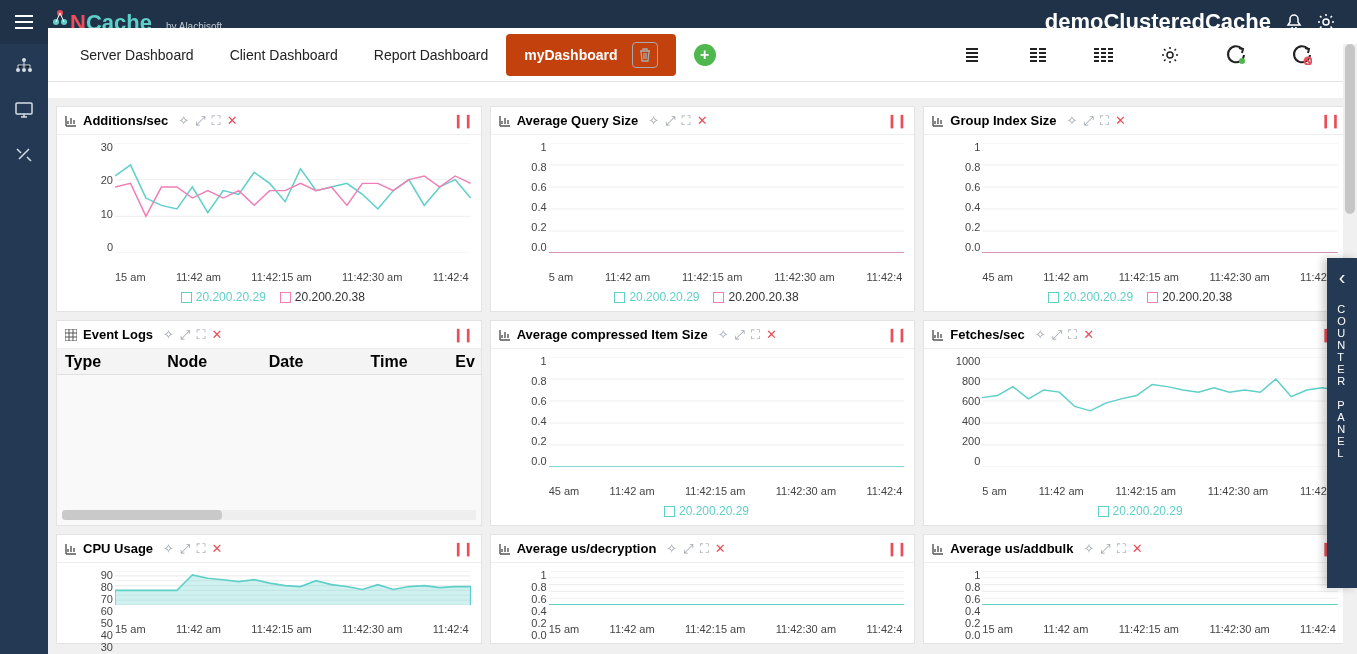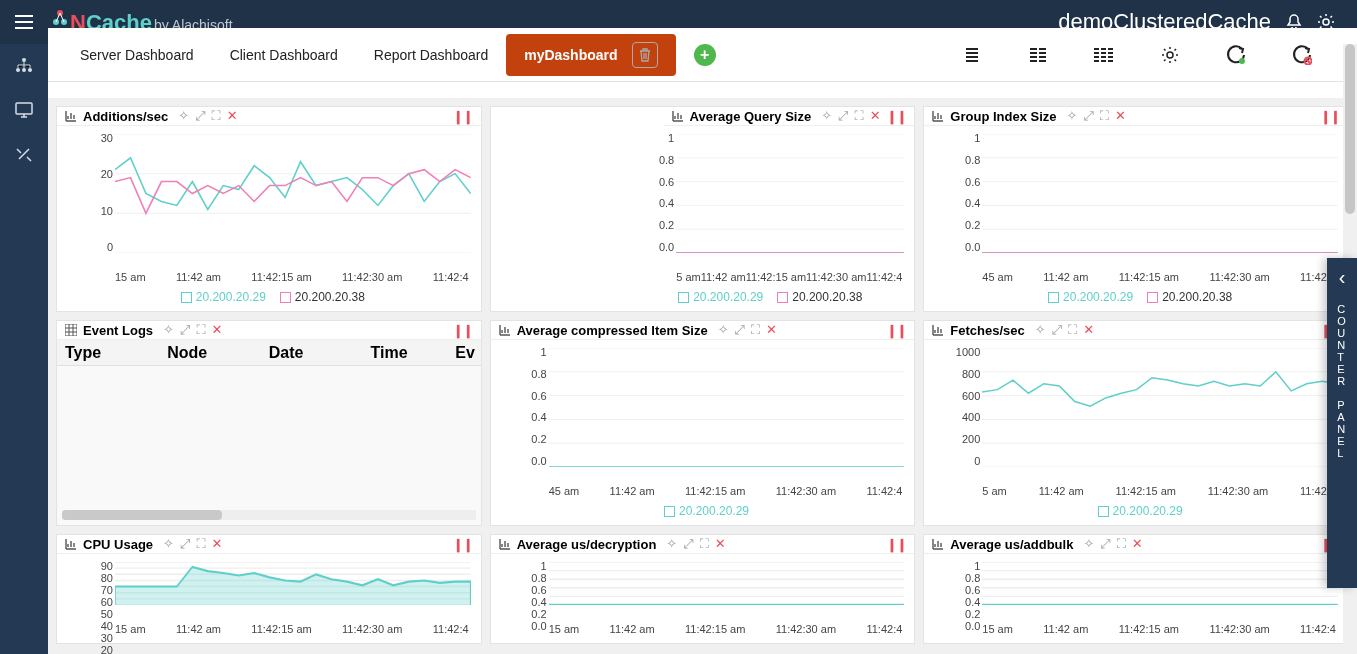--- a/index.html
+++ b/index.html
@@ -5,39 +5,39 @@
 * { box-sizing: border-box; margin: 0; padding: 0; font-family: "Segoe UI", Arial, sans-serif; }
 body { width: 1357px; height: 654px; overflow: hidden; background: #fff; }
 :root { --navy:#1f3248; --navy2:#243a54; --gray:#e6e6e6; --red:#e94e5a; --teal:#5fcfc9; --pink:#ef7fb6; }
 
 .topbar { position:absolute; left:0; top:0; width:1357px; height:44px; background:var(--navy); color:#fff; display:flex; align-items:center;justify-content:center; }
 .hamburger { width:48px; height:44px; display:flex; align-items:center; justify-content:center; cursor:pointer; }
 .logo { display:flex; align-items:baseline; gap:2px; margin-left:4px; }
 .logo .mark { font-weight:700; font-size:22px; }
 .logo .n { color:#e94e5a; }
 .logo .cache { color:#5fcfc9; }
-.logo small { font-size:14px; color:#bfc8d2; margin-left:0; }
+.logo small { font-size:10px; color:#bfc8d2; margin-left:12px; }
 .top-right { margin-left:auto; display:flex; align-items:center; gap:14px; padding-right:22px; }
-.cache-name { font-weight:400; font-size:22px; }
+.cache-name { font-weight:700; font-size:22px; }
 
 .sidebar { position:absolute; left:0; top:44px; width:48px; bottom:0; background:var(--navy2); display:flex; flex-direction:column; align-items:center; padding-top:12px; gap:24px; color:#d6dde6; }
 .sidebar .s-ico { width:20px; height:20px; display:flex; align-items:center; justify-content:center; }
 
 .tabbar { position:absolute; left:48px; top:28px; right:0; height:54px; background:#fff; border-bottom:1px solid #e3e3e3; display:flex; align-items:center; padding:6px 14px; }
 .tabbar .tab { padding:8px 18px; font-size:14px; color:#222; cursor:pointer; border-radius:4px; }
 .tabbar .tab.active { background:#c2410c; color:#fff; display:flex; align-items:center; gap:14px; font-weight:700; }
 .tabbar .trash { width:26px; height:26px; border:1.5px solid #aaa; border-radius:4px; display:flex; align-items:center; justify-content:center; }
 .tabbar .add { width:22px; height:22px; border-radius:50%; background:#4eb74e; color:#fff; display:flex; align-items:center; justify-content:center; margin-left:18px; font-weight:700; font-size:16px; cursor:pointer; }
 .tb-right { margin-left:auto; display:flex; align-items:center; gap:44px; padding-right:30px; color:#222; }
 .tb-right .ti { width:22px; height:22px; display:flex; align-items:center; justify-content:center; cursor:pointer; }
 
 .content { position:absolute; left:48px; top:98px; right:0; bottom:0; background:#f0f0f0; overflow:hidden; }
 .grid { display:grid; grid-template-columns: repeat(3, 1fr); gap:8px; padding:8px; }
 .card { background:#fff; border:1px solid #e3e3e3; min-height:200px; position:relative; display:flex; flex-direction:column; }
-.card-hd { height:19px; border-bottom:1px solid #eee; display:flex; align-items:center; padding:0 8px; gap:6px; font-size:13px; }
+.card-hd { height:28px; border-bottom:1px solid #eee; display:flex; align-items:center; padding:0 8px; gap:6px; font-size:13px; }
 .card-hd .title { font-weight:700; }
 .hd-icons { display:flex; gap:6px; color:#9aa2ab; margin-left:4px; }
 .hd-icons .x { color:var(--red); }
 .hd-pause { margin-left:auto; color:var(--red); letter-spacing:-1px; font-weight:700; }
 .mini-ico { width:12px; height:12px; }
 
 .chart { flex:1; position:relative; padding:6px 4px 4px 12px; display:flex; flex-direction:column; }
 .plot { flex:1; position:relative; }
 .xaxis { height:16px; display:flex; justify-content:space-between; font-size:11px; color:#444; padding:0 8px 0 46px; }
 .legend { height:20px; display:flex; justify-content:center; align-items:center; gap:14px; font-size:12px; color:#333; }
@@ -218,21 +218,21 @@
             <span>11:42:15 am</span>
             <span>11:42:30 am</span>
             <span>11:42:4</span>
       </div>
       <div class="legend">
             <span class="l1"><span class="sw"></span><span>20.200.20.29</span></span>
             <span class="l2"><span class="sw"></span><span>20.200.20.38</span></span>
           </div>
     </div>
       </div>
-      <div class="card" style="min-height: 206px; align-items: flex-end;">
+      <div class="card" style="min-height: 206px;">
     <div class="card-hd">
       <svg class="mini-ico" width="12" height="12">
             <path d="M1 11V1M1 11h10M3 9V6M6 9V3M9 9V5" stroke="#555" stroke-width="1.4"></path>
           </svg>
       <span class="title">Average Query Size</span>
       <span class="hd-icons">
     <span>✧</span>
     <span>⤢</span>
     <span>⛶</span>
     <span class="x">✕</span>

